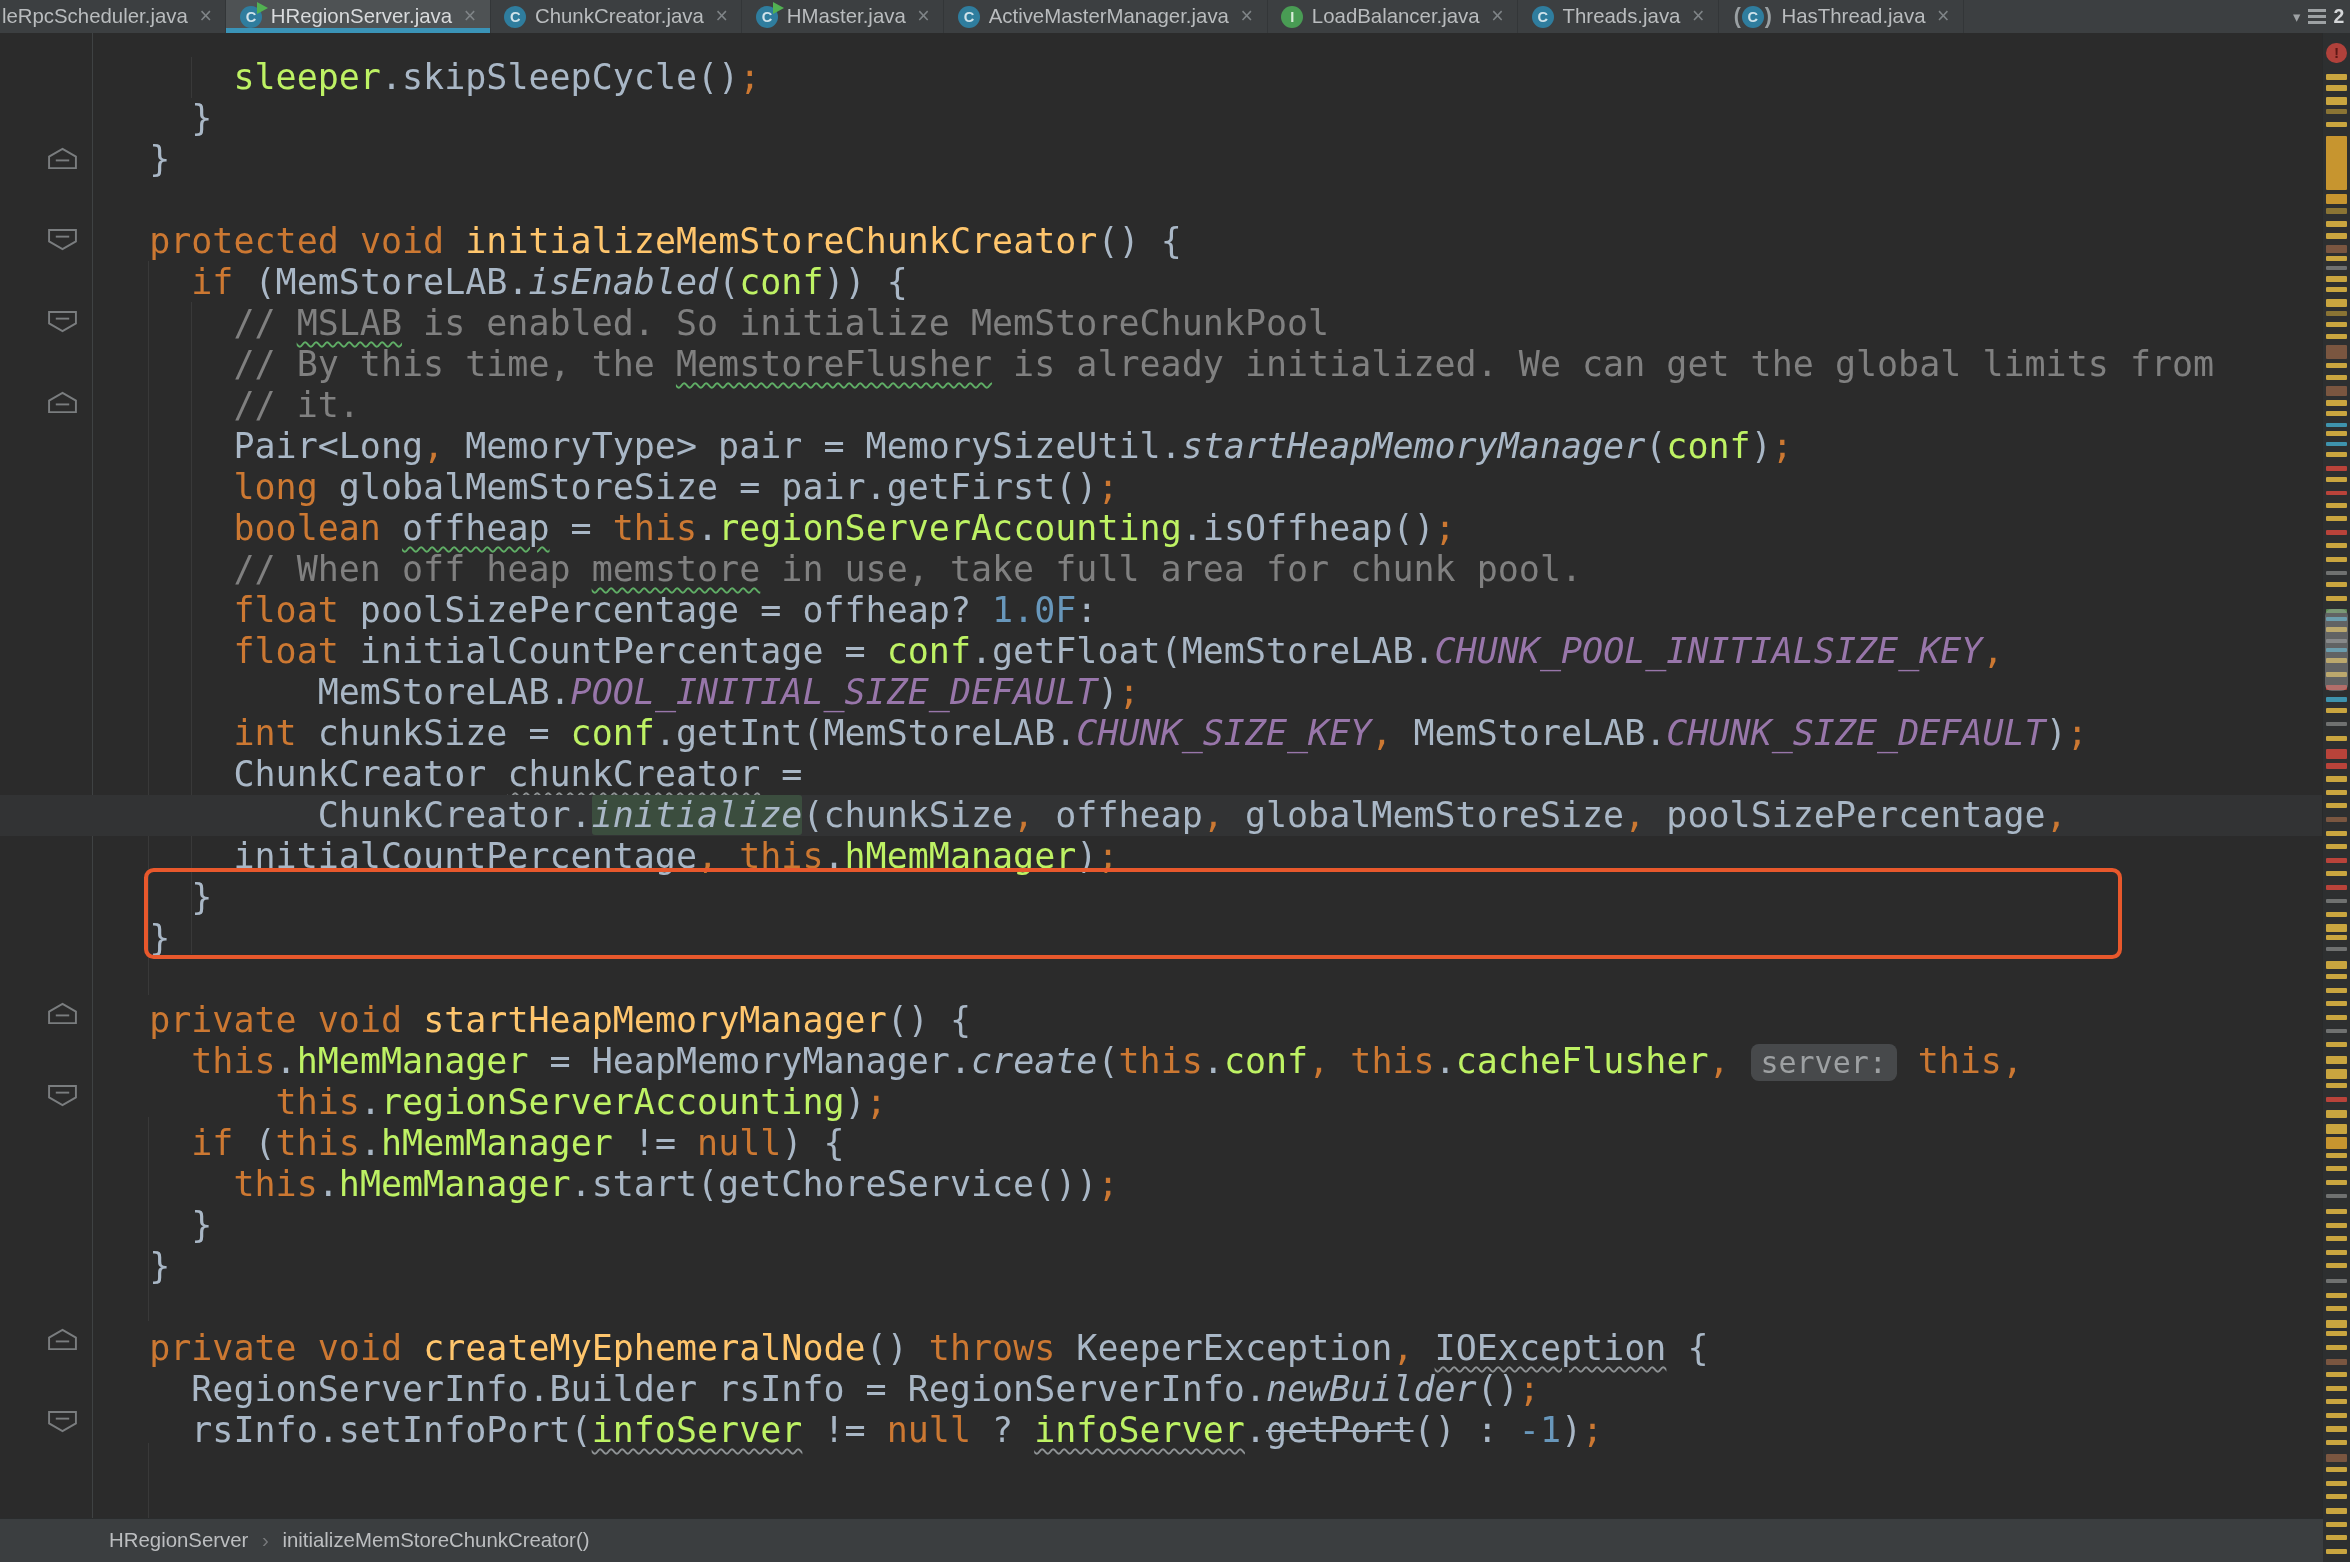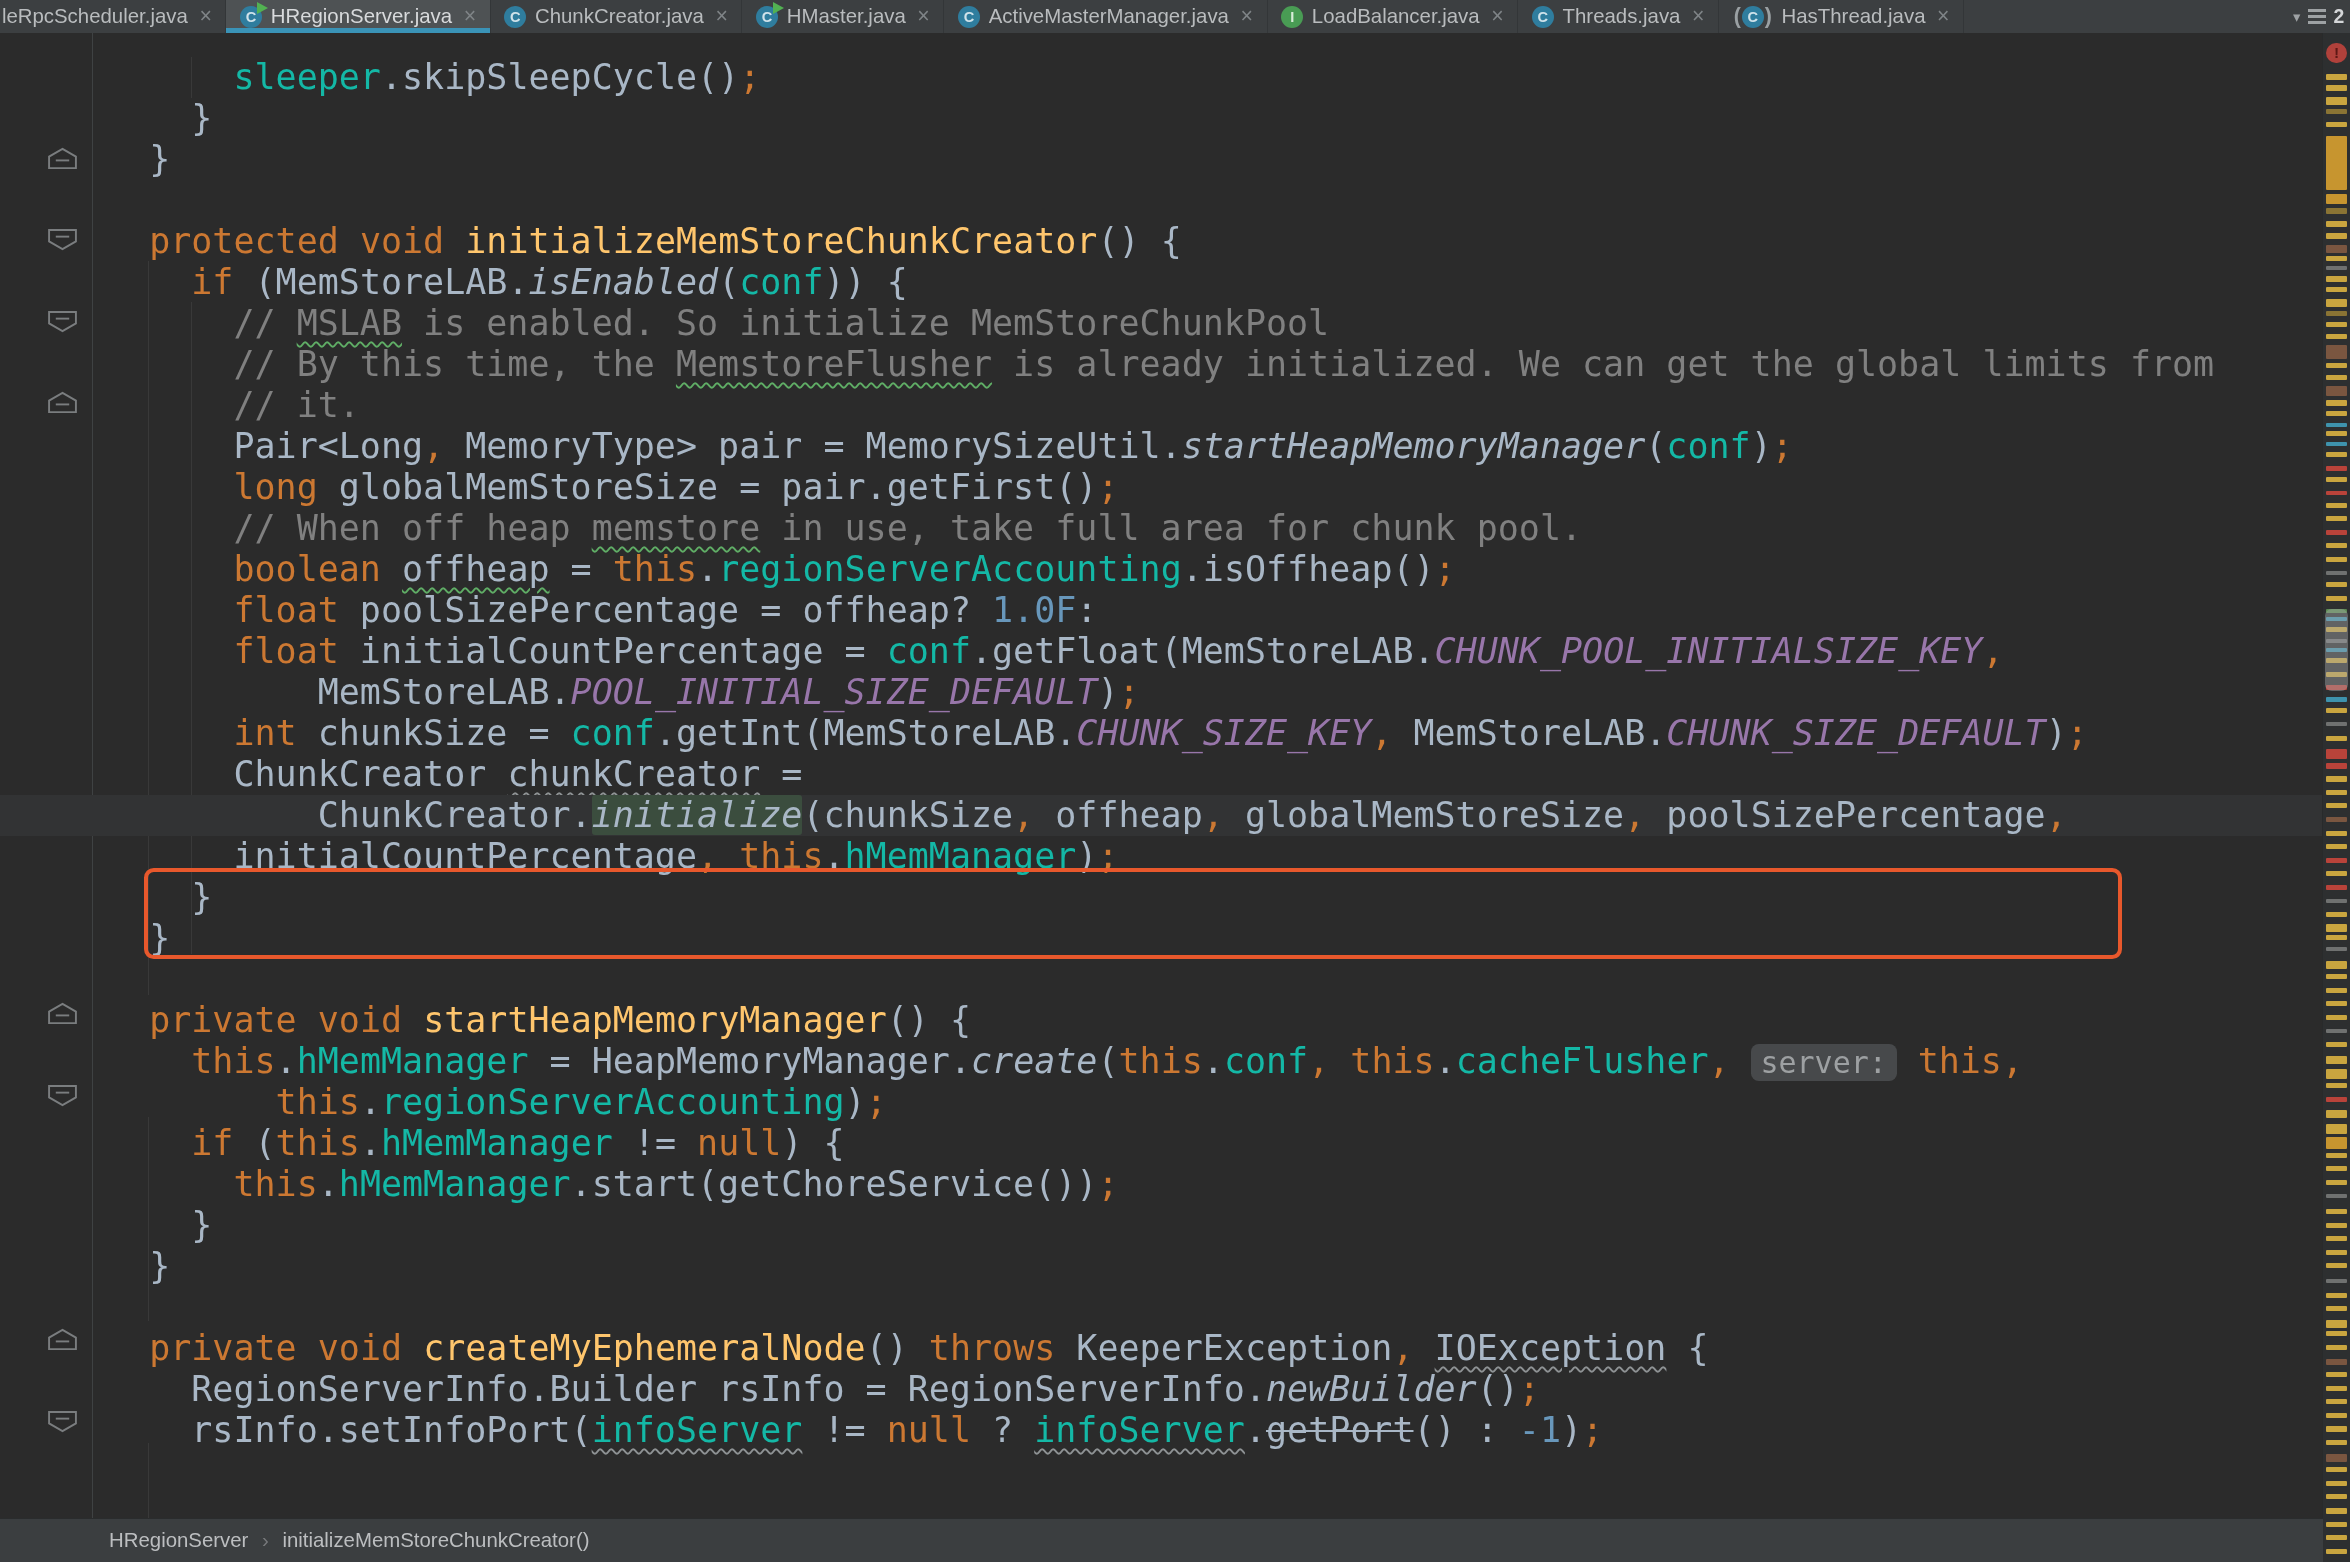--- a/index.html
+++ b/index.html
@@ -30,21 +30,21 @@
 
   
   #editor{position:absolute;top:33px;left:0;right:27px;bottom:44px;background:#2b2b2b;overflow:hidden;}
   #foldline{position:absolute;left:92px;top:0;bottom:0;width:1px;background:#3f4243;}
   #code{position:absolute;left:0;top:24px;right:0;}
   .cl{position:relative;height:41px;padding-left:107px;white-space:pre;
     font-family:"DejaVu Sans Mono",monospace;font-size:35px;line-height:41px;}
   .cl.caret{background:#323334;}
   .s-d{color:#a9b7c6}.s-k{color:#cc7832}.s-m{color:#ffc66d}
   .s-i{color:#a9b7c6;font-style:italic}
-  .s-f{color:#14b8a6}.s-c{color:#9876aa;font-style:italic}
+  .s-f{color:#bef264}.s-c{color:#9876aa;font-style:italic}
   .s-n{color:#6897bb}.s-cm{color:#808080}.s-p{color:#cc7832}
   .s-hint{background:#47494b;color:#9da0a2;border-radius:7.8px;padding:1px 9.7px;font-size:30px;}
   .dec-typo{text-decoration:underline wavy #5fad65 1.9px;text-underline-offset:5.8px;}
   .dec-warn{text-decoration:underline wavy #8e9294 1.9px;text-underline-offset:5.8px;}
   .dec-strike{text-decoration:line-through;text-decoration-thickness:2.4px;}
   .dec-hl{background:#3b4d3e;border-radius:2.9px;}
   .guide{position:absolute;width:1px;background:rgba(255,255,255,0.07);}
   .foldmark{position:absolute;left:47px;width:31px;height:23px;}
   #annobox{position:absolute;border:4.9px solid #e8582c;border-radius:9.7px;pointer-events:none;}
 
@@ -185,22 +185,22 @@
         <div class="cl"><span class="s-d">    }</span></div>
         <div class="cl"><span class="s-d">  }</span></div>
         <div class="cl"></div>
         <div class="cl"><span class="s-d">  </span><span class="s-k">protected</span><span class="s-d"> </span><span class="s-k">void</span><span class="s-d"> </span><span class="s-m">initializeMemStoreChunkCreator</span><span class="s-d">() {</span></div>
         <div class="cl"><span class="s-d">    </span><span class="s-k">if</span><span class="s-d"> (MemStoreLAB.</span><span class="s-i">isEnabled</span><span class="s-d">(</span><span class="s-f">conf</span><span class="s-d">)) {</span></div>
         <div class="cl"><span class="s-d">      </span><span class="s-cm">// </span><span class="s-cm dec-typo">MSLAB</span><span class="s-cm"> is enabled. So initialize MemStoreChunkPool</span></div>
         <div class="cl"><span class="s-d">      </span><span class="s-cm">// By this time, the </span><span class="s-cm dec-typo">MemstoreFlusher</span><span class="s-cm"> is already initialized. We can get the global limits from</span></div>
         <div class="cl"><span class="s-d">      </span><span class="s-cm">// it.</span></div>
         <div class="cl"><span class="s-d">      Pair&lt;Long</span><span class="s-p">,</span><span class="s-d"> MemoryType&gt; pair = MemorySizeUtil.</span><span class="s-i">startHeapMemoryManager</span><span class="s-d">(</span><span class="s-f">conf</span><span class="s-d">)</span><span class="s-p">;</span></div>
         <div class="cl"><span class="s-d">      </span><span class="s-k">long</span><span class="s-d"> globalMemStoreSize = pair.getFirst()</span><span class="s-p">;</span></div>
+        <div class="cl"><span class="s-d">      </span><span class="s-k">boolean</span><span class="s-d"> </span><span class="s-d dec-typo">offheap</span><span class="s-d"> = </span><span class="s-k">this</span><span class="s-d">.</span><span class="s-f">regionServerAccounting</span><span class="s-d">.isOffheap()</span><span class="s-p">;</span></div>
         <div class="cl"><span class="s-d">      </span><span class="s-cm">// When off heap </span><span class="s-cm dec-typo">memstore</span><span class="s-cm"> in use, take full area for chunk pool.</span></div>
-        <div class="cl"><span class="s-d">      </span><span class="s-k">boolean</span><span class="s-d"> </span><span class="s-d dec-typo">offheap</span><span class="s-d"> = </span><span class="s-k">this</span><span class="s-d">.</span><span class="s-f">regionServerAccounting</span><span class="s-d">.isOffheap()</span><span class="s-p">;</span></div>
         <div class="cl"><span class="s-d">      </span><span class="s-k">float</span><span class="s-d"> poolSizePercentage = offheap? </span><span class="s-n">1.0F</span><span class="s-d">:</span></div>
         <div class="cl"><span class="s-d">      </span><span class="s-k">float</span><span class="s-d"> initialCountPercentage = </span><span class="s-f">conf</span><span class="s-d">.getFloat(MemStoreLAB.</span><span class="s-c">CHUNK_POOL_INITIALSIZE_KEY</span><span class="s-p">,</span></div>
         <div class="cl"><span class="s-d">          MemStoreLAB.</span><span class="s-c">POOL_INITIAL_SIZE_DEFAULT</span><span class="s-d">)</span><span class="s-p">;</span></div>
         <div class="cl"><span class="s-d">      </span><span class="s-k">int</span><span class="s-d"> chunkSize = </span><span class="s-f">conf</span><span class="s-d">.getInt(MemStoreLAB.</span><span class="s-c">CHUNK_SIZE_KEY</span><span class="s-p">,</span><span class="s-d"> MemStoreLAB.</span><span class="s-c">CHUNK_SIZE_DEFAULT</span><span class="s-d">)</span><span class="s-p">;</span></div>
         <div class="cl"><span class="s-d">      ChunkCreator </span><span class="s-d dec-warn">chunkCreator</span><span class="s-d"> =</span></div>
         <div class="cl caret"><span class="s-d">          ChunkCreator.</span><span class="s-i dec-hl">initialize</span><span class="s-d">(chunkSize</span><span class="s-p">,</span><span class="s-d"> offheap</span><span class="s-p">,</span><span class="s-d"> globalMemStoreSize</span><span class="s-p">,</span><span class="s-d"> poolSizePercentage</span><span class="s-p">,</span></div>
         <div class="cl"><span class="s-d">      initialCountPercentage</span><span class="s-p">,</span><span class="s-d"> </span><span class="s-k">this</span><span class="s-d">.</span><span class="s-f">hMemManager</span><span class="s-d">)</span><span class="s-p">;</span></div>
         <div class="cl"><span class="s-d">    }</span></div>
         <div class="cl"><span class="s-d">  }</span></div>
         <div class="cl"></div>

